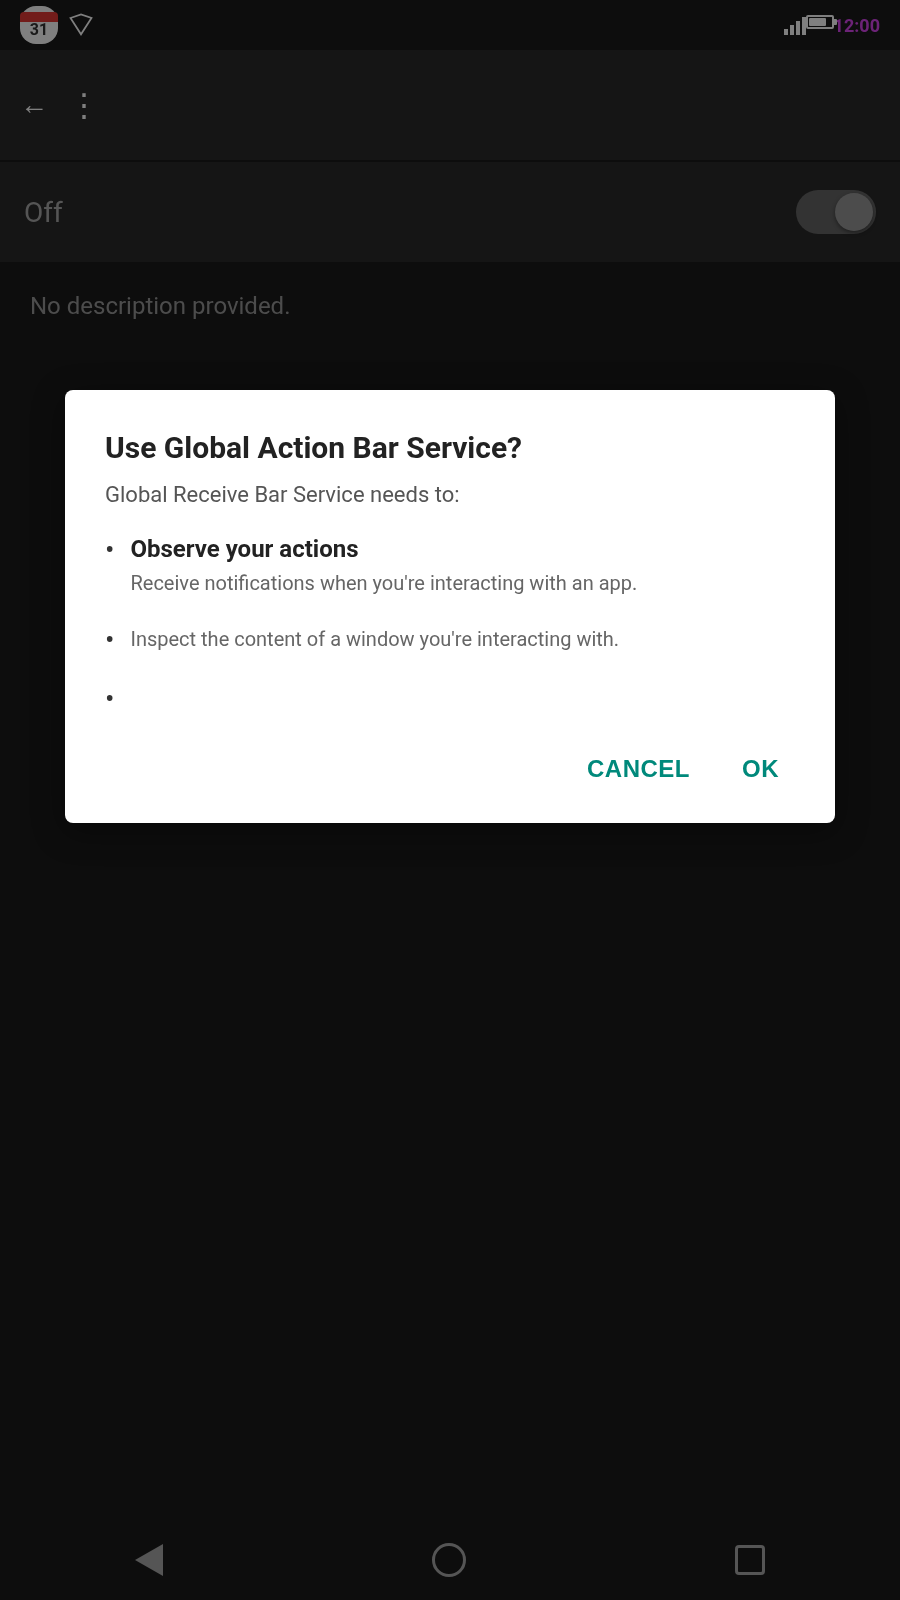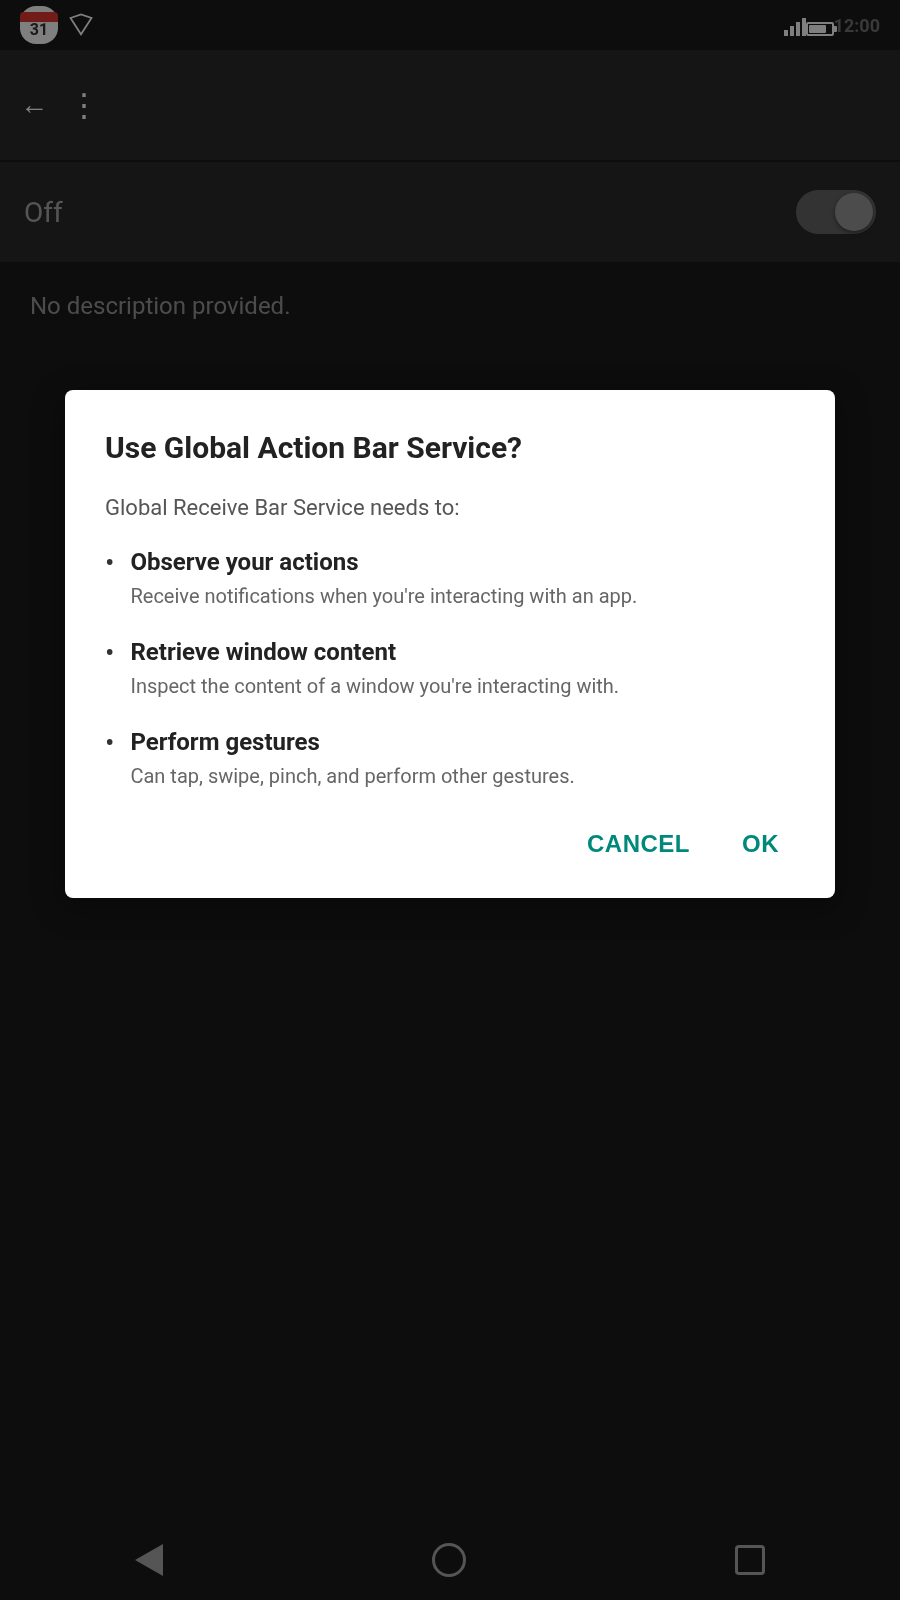--- a/index.html
+++ b/index.html
@@ -29,23 +29,23 @@
     }
 
     .status-bar-left {
       display: flex;
       align-items: center;
       gap: 8px;
     }
 
     .status-bar-right {
       display: flex;
-      align-items: flex-end;
+      align-items: flex-start;
       gap: 0;
-      color: #737373;
+      color: #d946ef;
       font-size: 18px;
       font-weight: bold;
     }
 
     
     .cal-icon {
       width: 38px;
       height: 38px;
       background: white;
       border-radius: 16px;
@@ -233,21 +233,21 @@
       border-radius: 8px;
       z-index: 20;
       padding: 40px 40px 30px 40px;
       box-shadow: 0 8px 32px rgba(0,0,0,0.4);
     }
 
     .dialog-title {
       font-size: 30px;
       font-weight: bold;
       color: #222;
-      margin-bottom: 30px;
+      margin-bottom: 17px;
     }
 
     .dialog-subtitle {
       font-size: 22px;
       color: #555;
       margin-bottom: 28px;
     }
 
     .permission-item {
       display: flex;
@@ -410,31 +410,26 @@
     <span class="bullet">•</span>
     <div class="permission-content">
       <span class="permission-title">Observe your actions</span>
       <span class="permission-desc">Receive notifications when you're interacting with an app.</span>
     </div>
   </div>
 
   <div class="permission-item">
     <span class="bullet">•</span>
     <div class="permission-content">
-      <span class="permission-title">Retrieve window content</span>
       <span class="permission-desc">Inspect the content of a window you're interacting with.</span>
     </div>
   </div>
 
   <div class="permission-item">
     <span class="bullet">•</span>
-    <div class="permission-content">
-      <span class="permission-title">Perform gestures</span>
-      <span class="permission-desc">Can tap, swipe, pinch, and perform other gestures.</span>
-    </div>
   </div>
 
   <div class="dialog-buttons">
     <button class="btn-cancel">CANCEL</button>
     <button class="btn-ok">OK</button>
   </div>
 </div>
 
 <div class="bottom-nav">
   <button class="nav-btn">

